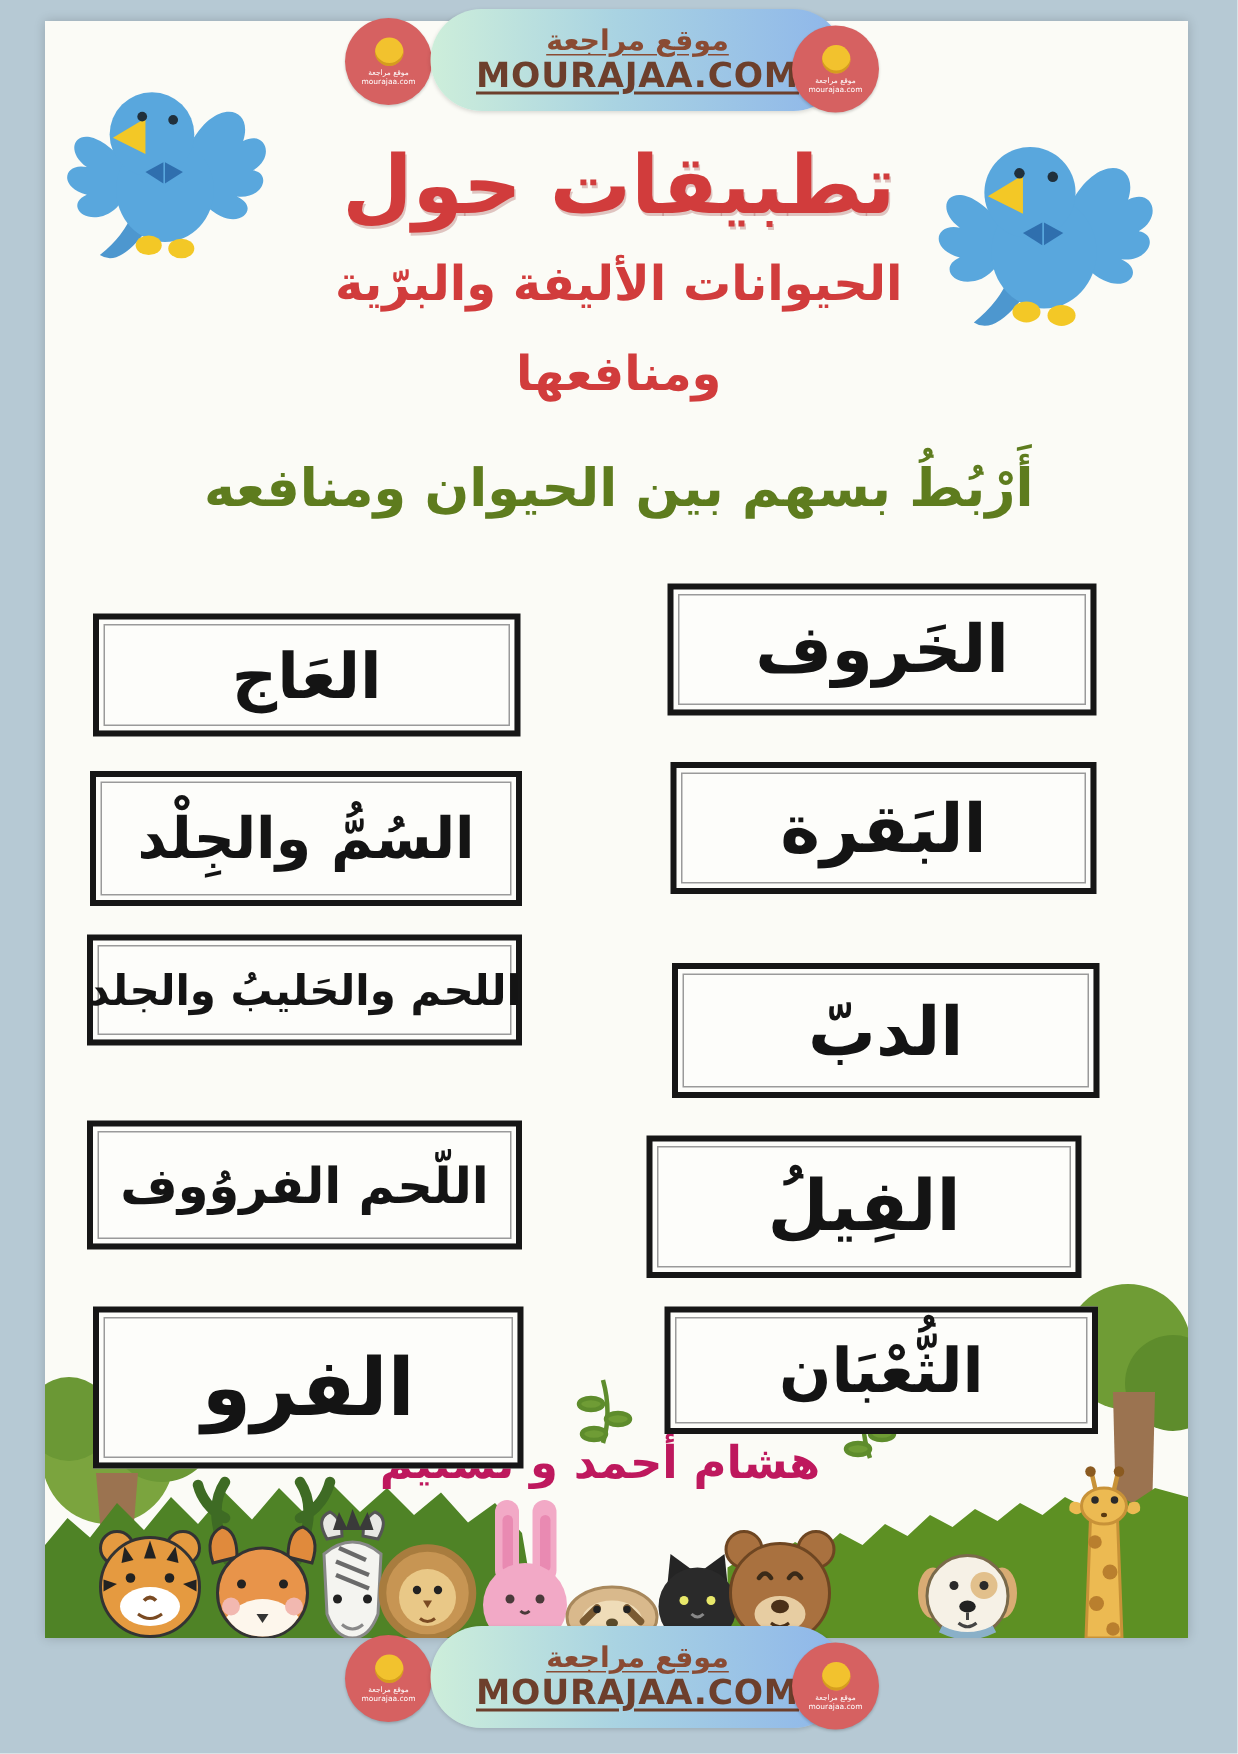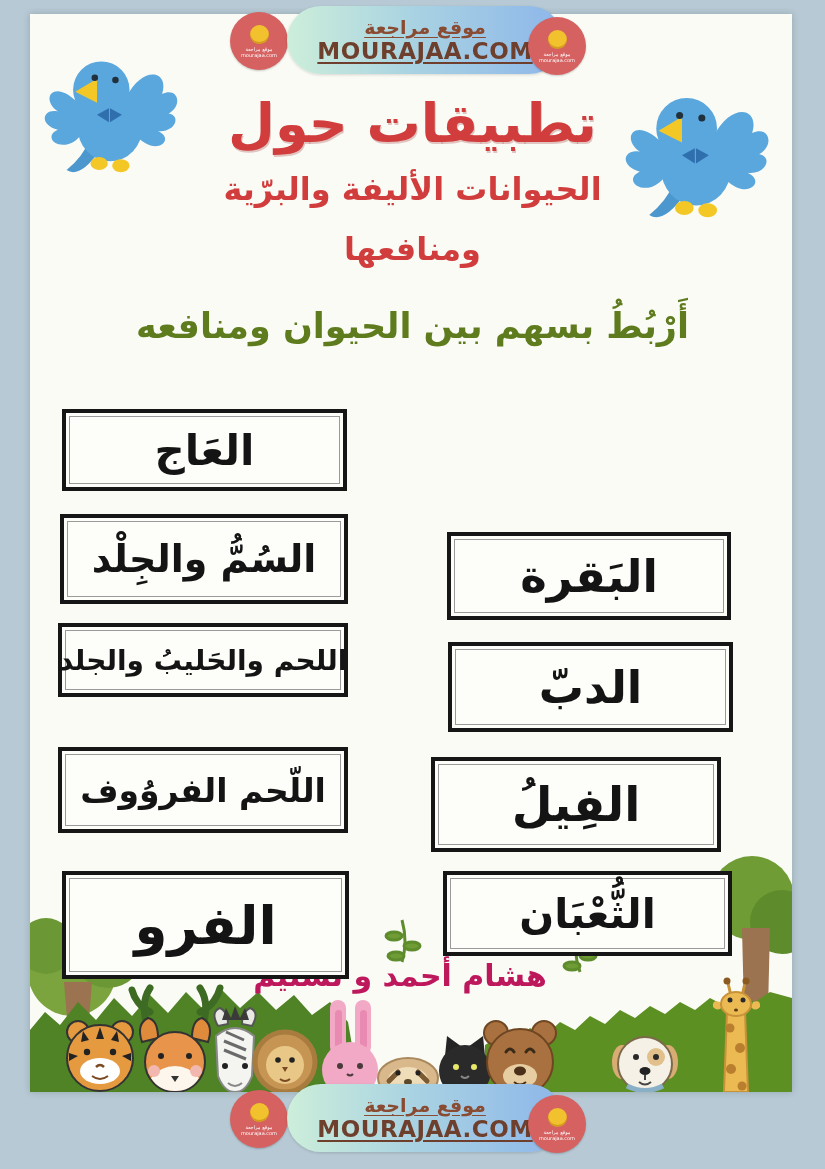--- a/index.html
+++ b/index.html
@@ -58,21 +58,21 @@
     box-shadow:inset 0 0 0 3px #fdfdfa, inset 0 0 0 4px #9a9a9a;
     display:flex; align-items:center; justify-content:center;
     font-weight:bold; color:#141414; white-space:nowrap;
   }
   .benefit-1 { left:62px; top:397px; width:285px; height:82px; font-size:42px;margin-top:12px; }
   .benefit-2 { left:60px; top:514px; width:288px; height:90px; font-size:38px; }
   .benefit-3 { left:58px; top:623px; width:290px; height:74px; font-size:28px; }
   .benefit-4 { left:58px; top:747px; width:290px; height:86px; font-size:33px; }
   .benefit-5 { left:62px; top:871px; width:287px; height:108px; font-size:53px; }
   .animal-1  { left:445px; top:389px; width:286px; height:88px; font-size:44px; }
-  .animal-2  { left:447px; top:532px; width:284px; height:88px; font-size:45px; }
+  .animal-2  { left:447px; top:508px; width:284px; height:88px; font-size:45px; }
   .animal-3  { left:448px; top:642px; width:285px; height:90px; font-size:45px; }
   .animal-4  { left:431px; top:757px; width:290px; height:95px; font-size:47px; }
   .animal-5  { left:443px; top:871px; width:289px; height:85px; font-size:41px; }
 
   .signature { position:absolute; left:0; top:958px; width:800px; text-align:center;
                font-size:30px; font-weight:bold; color:#be185d; z-index:3; }
 
   .scene { position:absolute; left:30px; top:840px; width:762px; height:252px; z-index:2; pointer-events:none; }
 </style>
 </head>
@@ -135,20 +135,21 @@
   <div class="t-line t3" dir="rtl">ومنافعها</div>
   <div class="t-line t2" dir="rtl">الحيوانات الأليفة والبرّية</div>
   <div class="instruction" dir="rtl">أَرْبُطُ بسهم بين الحيوان ومنافعه</div>
 
   <div class="mbox benefit-1" dir="rtl">العَاج</div>
   <div class="mbox benefit-2" dir="rtl">السُمُّ والجِلْد</div>
   <div class="mbox benefit-3" dir="rtl">اللحم والحَليبُ والجلد</div>
   <div class="mbox benefit-4" dir="rtl">اللّحم الفروُوف</div>
   <div class="mbox benefit-5" dir="rtl">الفرو</div>
 
+  <div class="mbox animal-1" dir="rtl">الخَروف</div>
   <div class="mbox animal-2" dir="rtl">البَقرة</div>
   <div class="mbox animal-3" dir="rtl">الدبّ</div>
   <div class="mbox animal-4" dir="rtl">الفِيلُ</div>
   <div class="mbox animal-5" dir="rtl">الثُّعْبَان</div>
 
   <div class="signature" dir="rtl">هشام أحمد و تسنيم</div>
 
   <svg class="scene" viewBox="0 0 762 252">
 
     <g>

